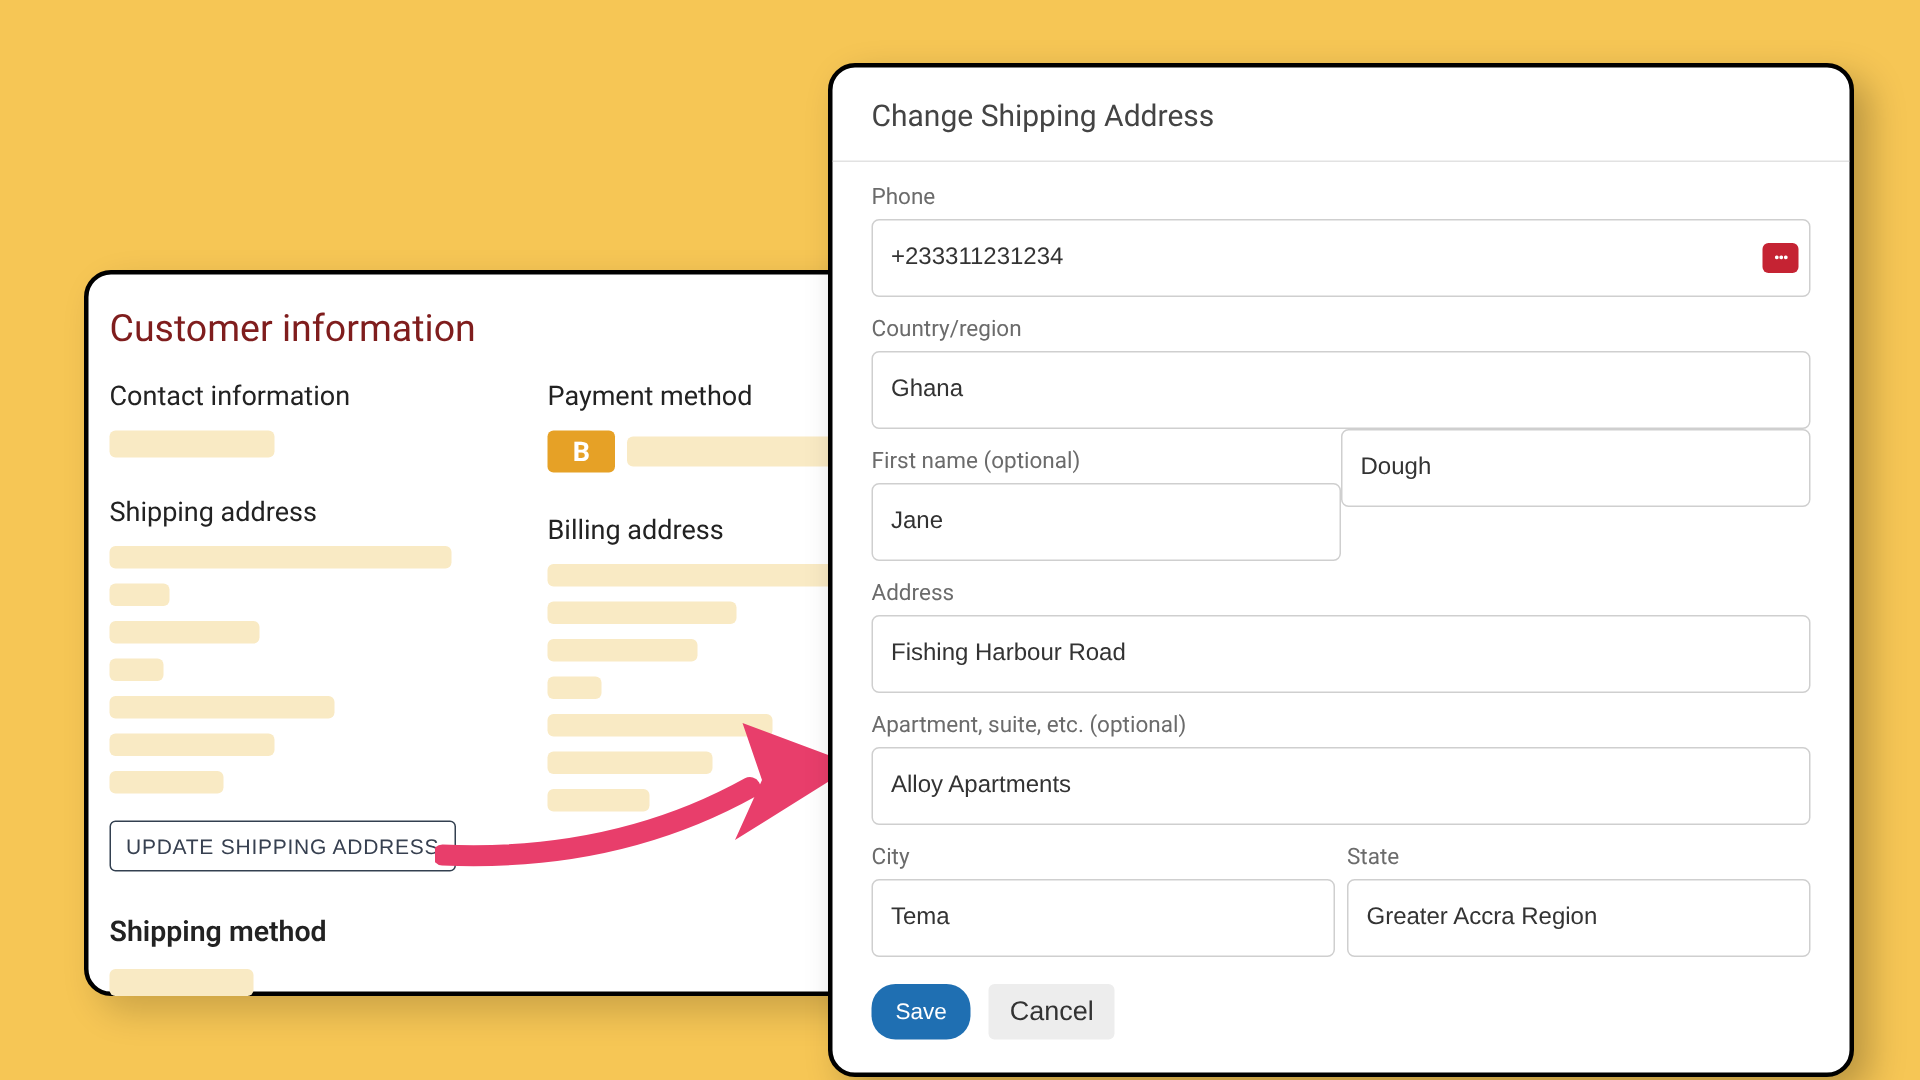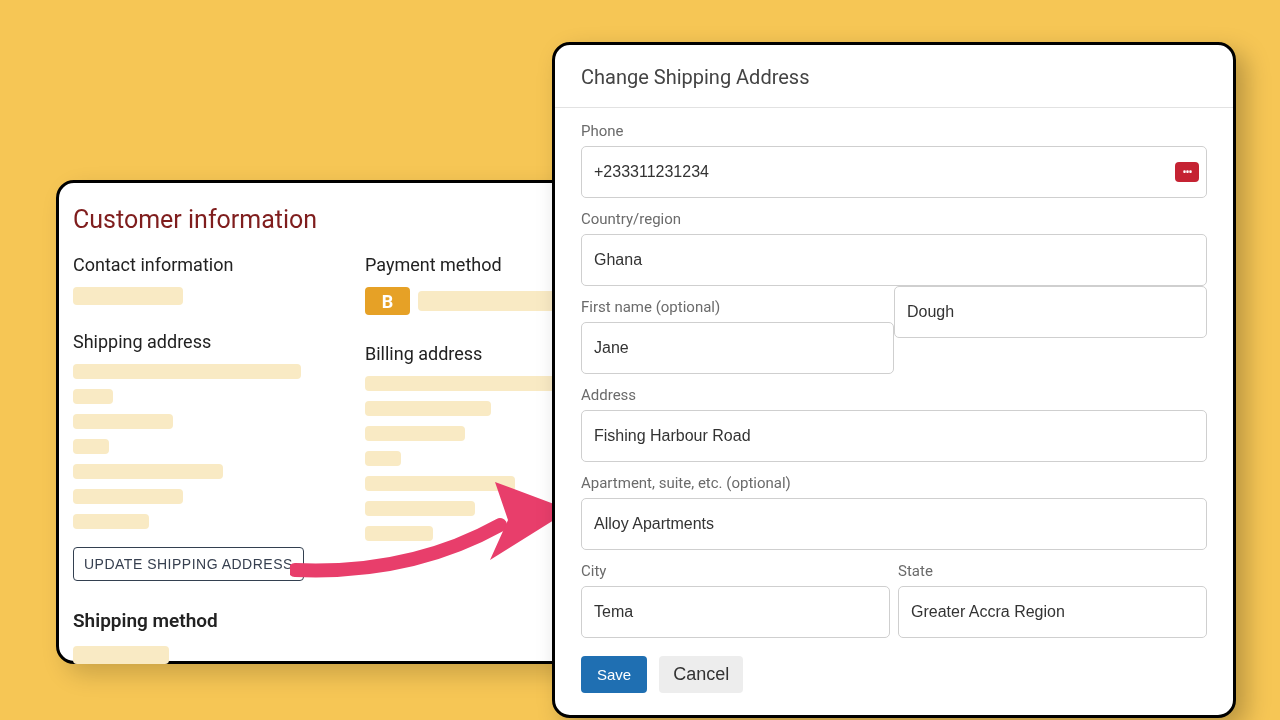--- a/index.html
+++ b/index.html
@@ -139,21 +139,21 @@
   .row2 { display: flex; gap: 0; }
   .row2 > div { flex: 1; }
   .row3 { display: flex; gap: 8px; }
   .row3 > div { flex: 1; }
 
   .actions { margin-top: 18px; display: flex; gap: 12px; }
   .btn-save {
     background: #1f6fb2;
     color: #fff;
     border: none;
-    border-radius: 4px;
+    border-radius: 16px;
     padding: 8px 16px;
     font-size: 15px;
     cursor: pointer;
   }
   .btn-cancel {
     background: #ededed;
     color: #333;
     border: none;
     border-radius: 4px;
     padding: 8px 14px;

